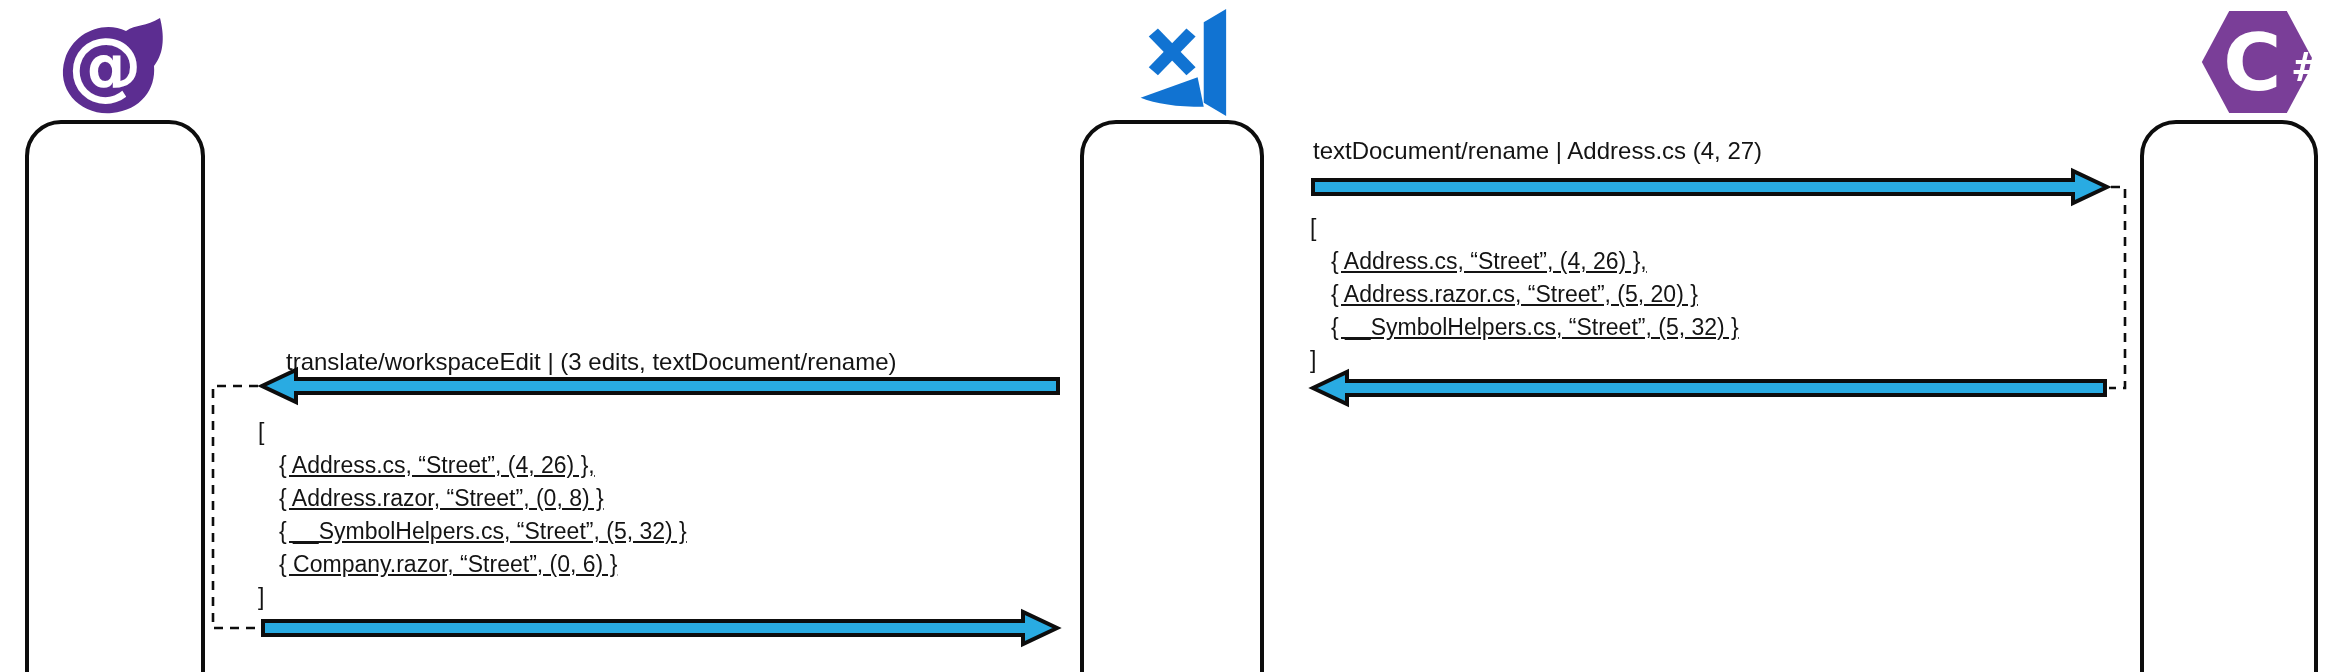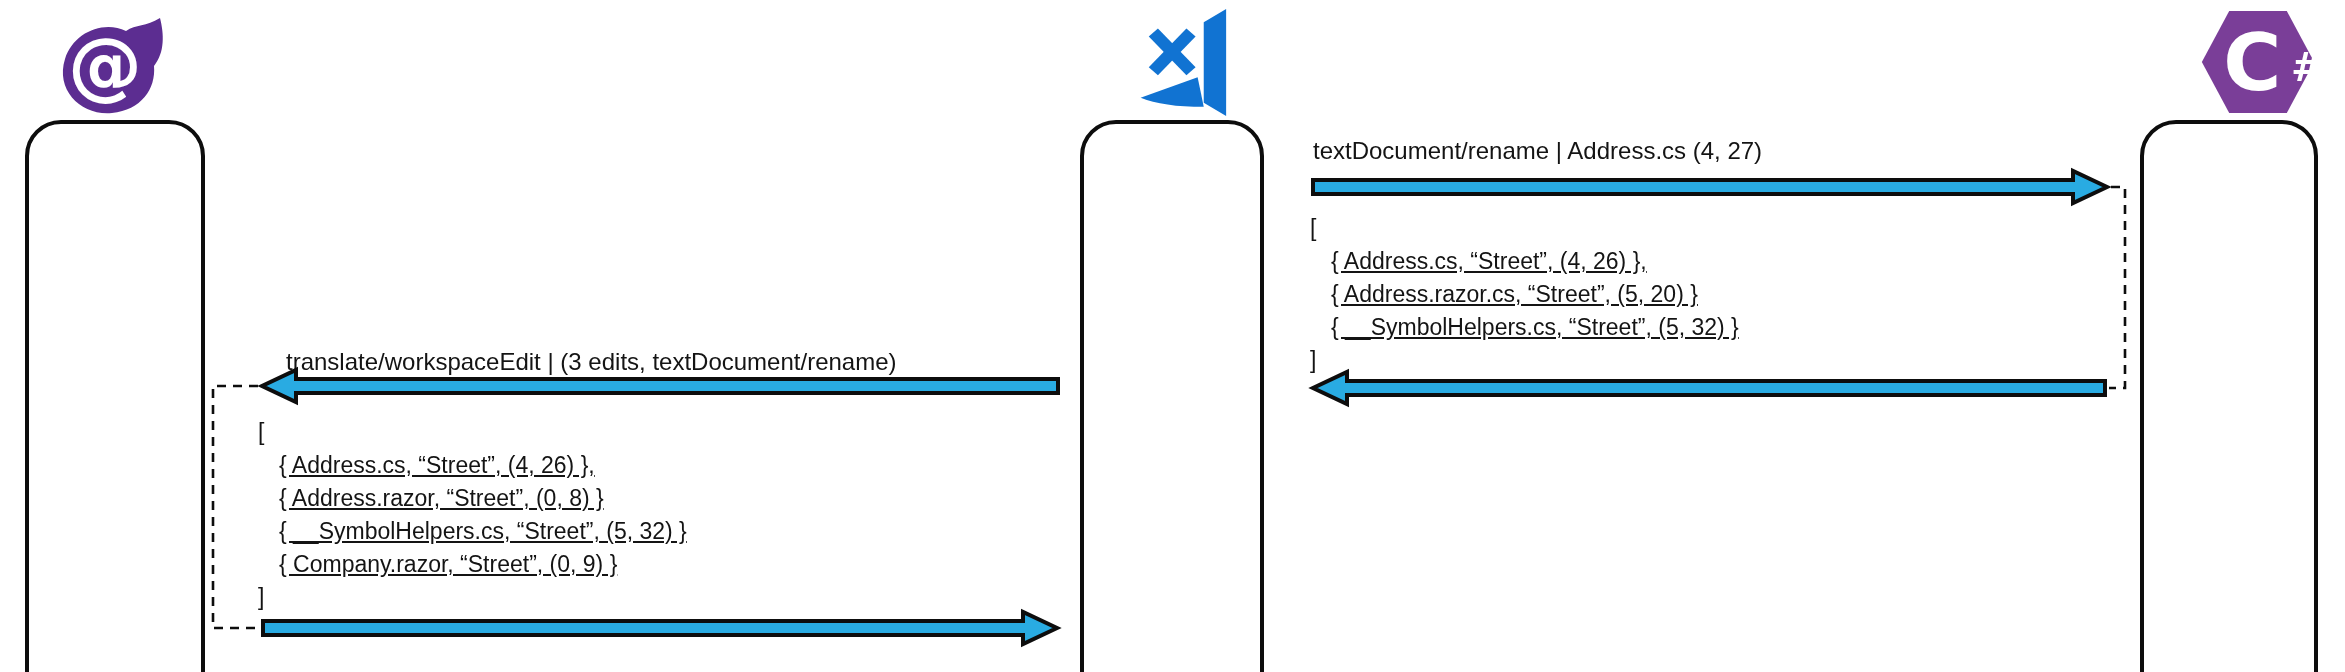--- a/index.html
+++ b/index.html
@@ -64,21 +64,21 @@
     <div class="code-line indent">{ Address.razor.cs, “Street”, (5, 20) }</div>
     <div class="code-line indent">{ __SymbolHelpers.cs, “Street”, (5, 32) }</div>
     <div class="code-line">]</div>
   </div>
 
   <div class="code-block" style="left:258px;top:416px;">
     <div class="code-line">[</div>
     <div class="code-line indent">{ Address.cs, “Street”, (4, 26) },</div>
     <div class="code-line indent">{ Address.razor, “Street”, (0, 8) }</div>
     <div class="code-line indent">{ __SymbolHelpers.cs, “Street”, (5, 32) }</div>
-    <div class="code-line indent">{ Company.razor, “Street”, (0, 9) }</div>
+    <div class="code-line indent">{ Company.razor, “Street”, (0, 6) }</div>
     <div class="code-line">]</div>
   </div>
 
   <svg class="overlay" width="2345" height="672" viewBox="0 0 2345 672">
 
     <path class="arrow" d="M1313,180 L2073,180 L2073,171 L2107,187 L2073,203 L2073,194 L1313,194 Z" fill="#29ABE2"></path>
 
     <path class="dash" d="M2111,187 L2125,187 L2125,388 L2109,388"></path>
 
     <path class="arrow" d="M2105,381 L1347,381 L1347,372 L1313,388 L1347,404 L1347,395 L2105,395 Z" fill="#29ABE2"></path>

